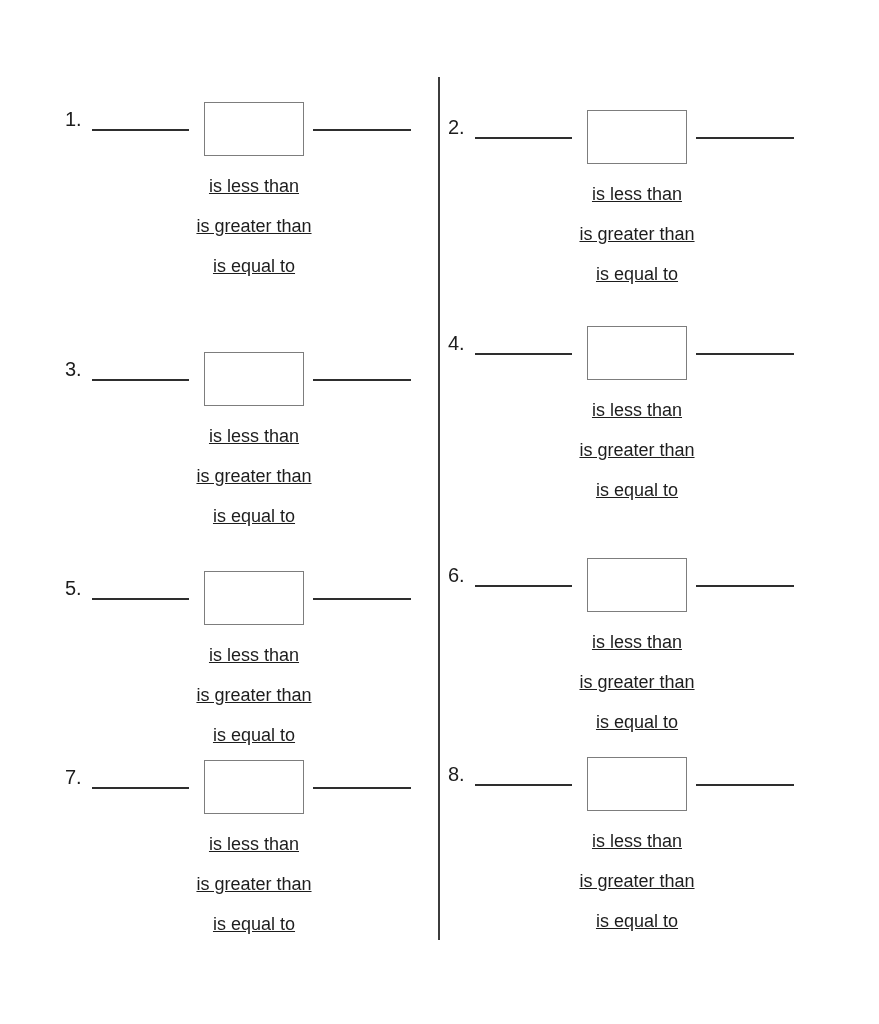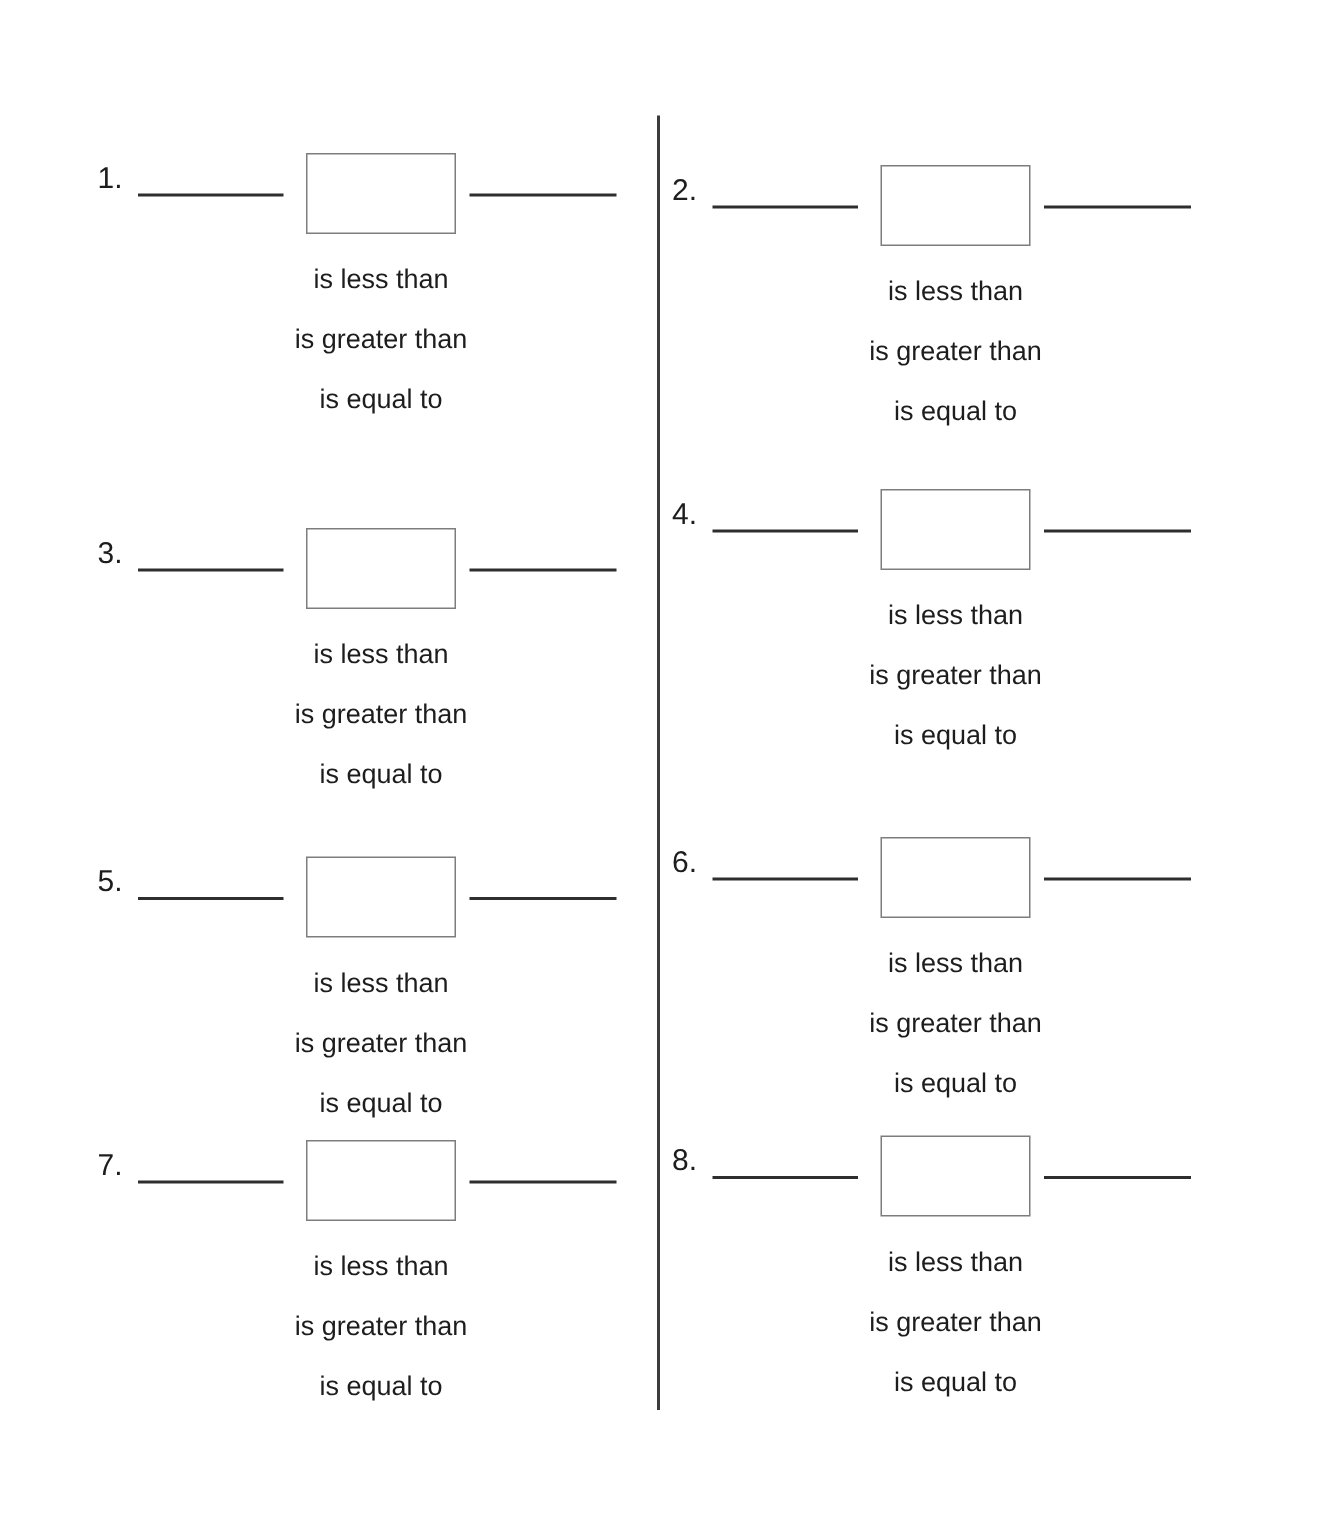--- a/index.html
+++ b/index.html
@@ -52,20 +52,21 @@
     left:144px;top:0;
     width:100px;height:54px;
     border:1.5px solid var(--box-border-color);
     background:var(--page-bg);
   }
   .opts{
     position:absolute;
     left:44px;top:64px;
     width:300px;
     text-align:center;
+    text-decoration:underline;
   }
   .opt{
     font-size:18px;
     line-height:40px;
     color:var(--text-color);
     white-space:nowrap;
   }
   
   .p1{left:60px;top:102px;}
   .p2{left:443px;top:110px;}

